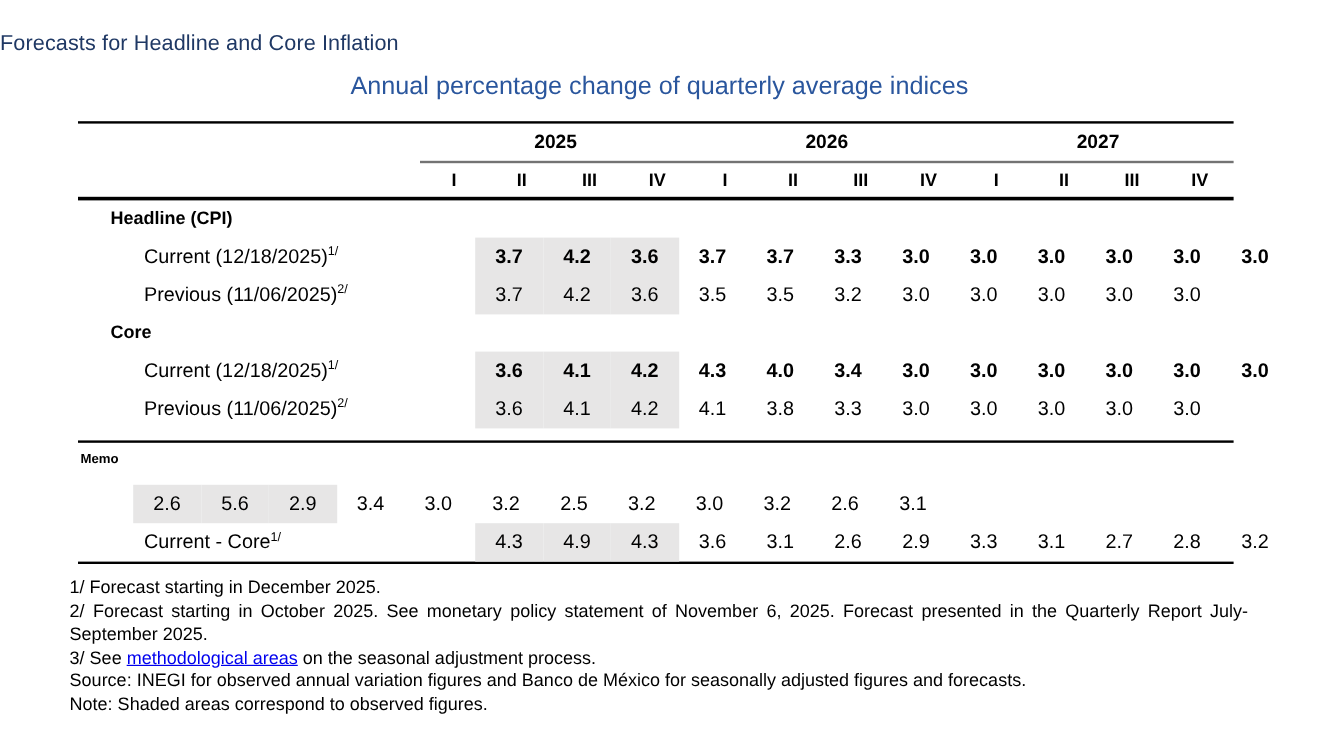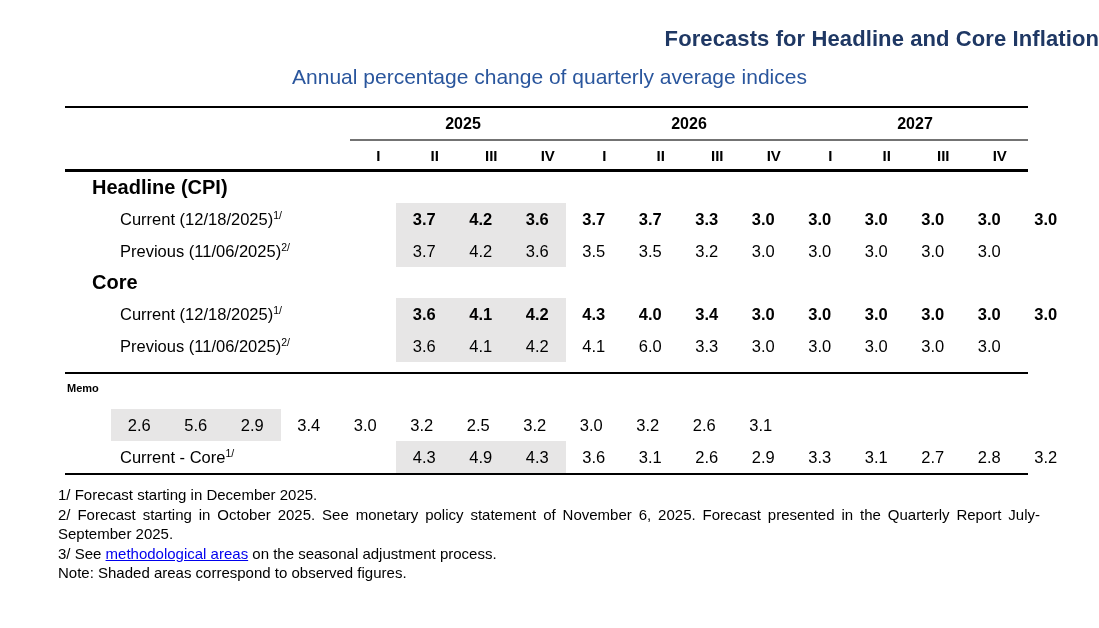--- a/index.html
+++ b/index.html
@@ -1,21 +1,21 @@
 <!DOCTYPE html>
 <html><head>
 <meta charset="utf-8">
 <style>
   * { margin: 0; padding: 0; box-sizing: border-box; }
   html, body { width: 1099px; height: 628px; background: #ffffff; overflow: hidden; }
   body { font-family: "Liberation Sans", "DejaVu Sans", sans-serif; color: #000; }
 
   .title {
-    margin-top: 26px; text-align: right;
-    font-size: 22px; font-weight: bold; color: #1F3864; letter-spacing: 0.1px;
+    margin-top: 26px; text-align: left;
+    font-size: 18px; font-weight: normal; color: #1F3864; letter-spacing: 0.1px;
   }
   .subtitle {
     margin-top: 13px; margin-bottom: 17px; text-align: center;
     font-size: 21px; color: #2A569D;
   }
 
   .tbl { margin-left: 65px; width: 963px; }
   .rule { height: 2px; background: #000; }
   .rule-thick { height: 3px; }
   .rule-mid { margin-top: 10px; }
@@ -25,21 +25,21 @@
 
   .years-row { height: 33px; }
   .years-vals { flex: 1; display: flex; align-items: center; border-bottom: 2px solid #737373; }
   .year-cell { flex: 0 0 226px; text-align: center; font-weight: bold; font-size: 16px; }
 
   .quarters-row { height: 28px; }
   .quarters-vals { flex: 1; display: flex; align-items: center; }
   .q-cell { flex: 0 0 56.5px; text-align: center; font-weight: bold; font-size: 15px; }
 
   .sec-row { height: 31px; display: flex; align-items: center; }
-  .sec-hdr { font-weight: bold; font-size: 20px; padding-left: 27px; }
+  .sec-hdr { font-weight: bold; font-size: 15px; padding-left: 27px; }
 
   .data-row { height: 32px; display: flex; }
   .row-label { flex: 0 0 285px; padding-left: 55px; font-size: 16.5px; line-height: 32px; }
   .vals { flex: 1; display: flex; padding-left: 46px; }
   .v-cell { flex: 0 0 56.5px; text-align: center; font-size: 16.5px; line-height: 32px; height: 32px; }
   .v-cell.shaded { background: #E7E6E6; }
   .v-cell.bold { font-weight: bold; }
 
   .memo-hdr { height: 29px; line-height: 29px; font-weight: bold; font-size: 11px; padding-left: 2px; }
   .memo-sub { height: 29px; line-height: 29px; font-weight: bold; font-size: 16.5px; }
@@ -149,21 +149,21 @@
             <div class="v-cell bold">3.0</div>
           </div>
         </div>
         <div class="data-row">
           <div class="row-label"><span>Previous (11/06/2025)</span><sup>2/</sup></div>
           <div class="vals">
             <div class="v-cell shaded">3.6</div>
             <div class="v-cell shaded">4.1</div>
             <div class="v-cell shaded">4.2</div>
             <div class="v-cell">4.1</div>
-            <div class="v-cell">6.0</div>
+            <div class="v-cell">3.8</div>
             <div class="v-cell">3.3</div>
             <div class="v-cell">3.0</div>
             <div class="v-cell">3.0</div>
             <div class="v-cell">3.0</div>
             <div class="v-cell">3.0</div>
             <div class="v-cell">3.0</div>
             <div class="v-cell"></div>
           </div>
         </div>
       </div>
@@ -209,16 +209,17 @@
         </div>
     </div>
 
     <div class="rule"></div>
   </div>
 
   <div class="footnotes">
     <div>1/ Forecast starting in December 2025.</div>
     <div class="fn-justify">2/ Forecast starting in October 2025. See monetary policy statement of November 6, 2025. Forecast presented in the Quarterly Report July-September 2025.</div>
     <div><span>3/ See </span><a class="link">methodological areas</a><span> on the seasonal adjustment process.</span></div>
+    <div>Source: INEGI for observed annual variation figures and Banco de México for seasonally adjusted figures and forecasts.</div>
     <div>Note: Shaded areas correspond to observed figures.</div>
   </div>
 
 </div>
 
 </body></html>

